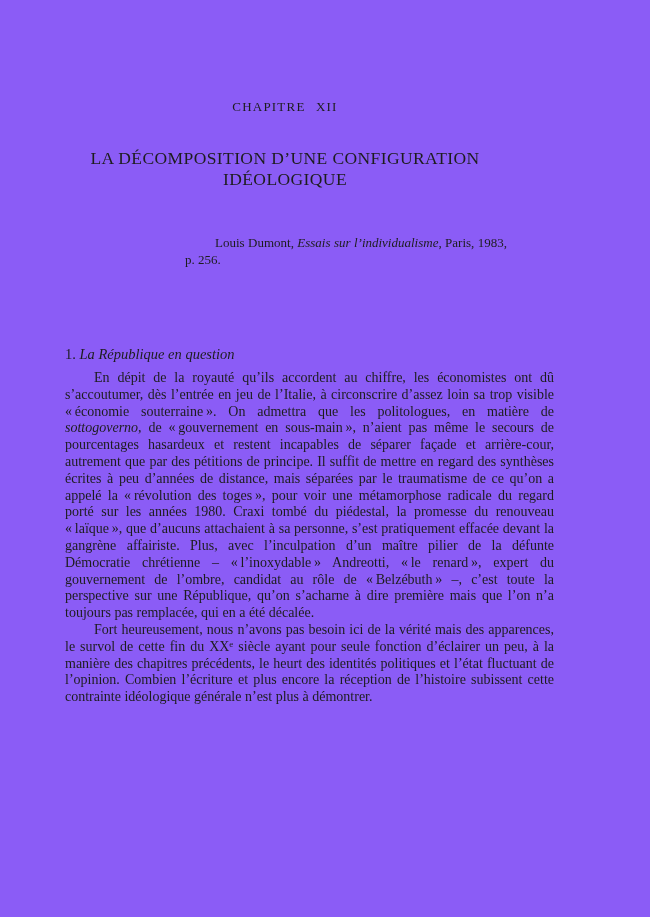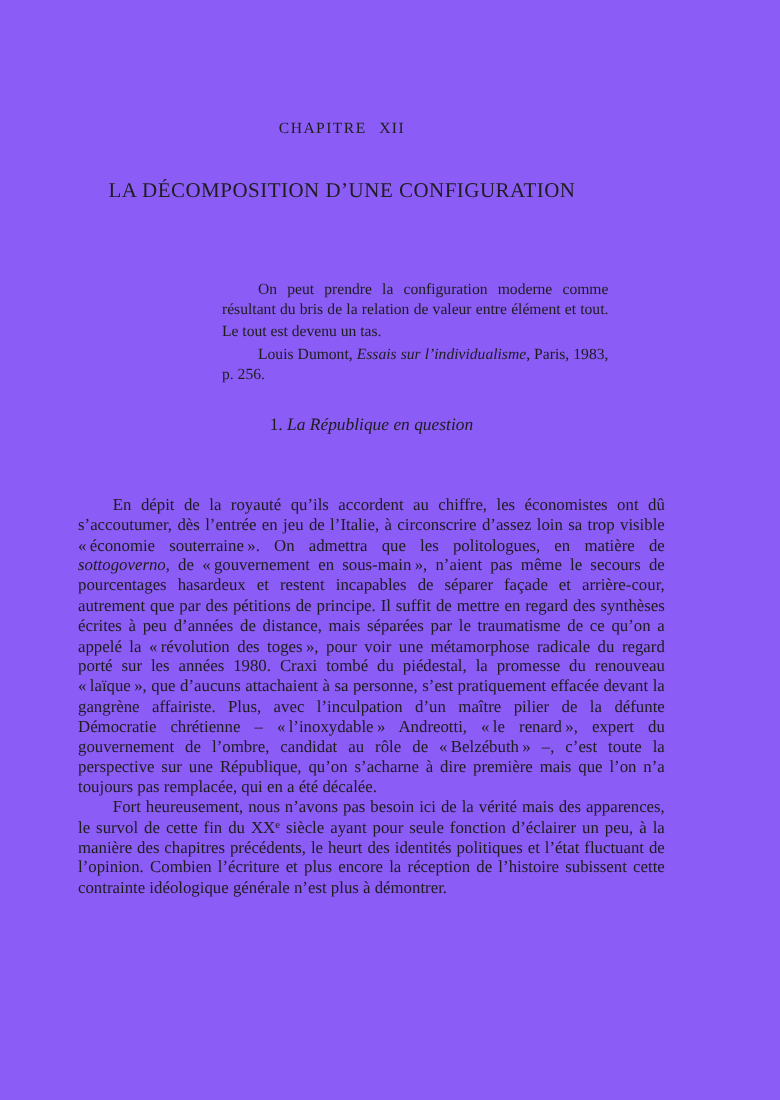--- a/index.html
+++ b/index.html
@@ -53,31 +53,29 @@
   }
   .epigraph .attribution {
     margin-top: 2px;
   }
   .section-heading {
     position: absolute;
     top: 346px;
     left: 65px;
     width: 489px;
     font-size: 14.5px;
-    text-align: center;
   }
   .body-text {
     position: absolute;
     top: 370px;
     left: 65px;
     width: 489px;
     font-size: 14px;
     line-height: 16.8px;
     text-align: justify;
-    margin-top: 44px;
   }
   .body-text p {
     margin: 0;
     text-indent: 29px;
   }
   .it { font-style: italic; font-family: Liberation Serif, serif; }
   sup.ord {
     font-size: 9px;
     line-height: 0;
     vertical-align: baseline;
@@ -87,24 +85,24 @@
 </style>
 </head>
 <body>
 
 <div class="page" style="background: #8b5cf6; color: rgb(29, 29, 29);">
 
   <div class="chapter-label">CHAPITRE XII</div>
 
   <h1 class="chapter-title">
     <span>LA DÉCOMPOSITION D’UNE CONFIGURATION</span><br>
+    <span>IDÉOLOGIQUE</span>
   </h1>
 
   <div class="epigraph">
-    <p>On peut prendre la configuration moderne comme résultant du bris de la relation de valeur entre élément et tout. Le tout est devenu un tas.</p>
     <p class="attribution"><span>Louis Dumont, </span><span class="it">Essais sur l’individualisme</span><span>, Paris, 1983, p. 256.</span></p>
   </div>
 
   <div class="section-heading"><span>1. </span><span class="it">La République en question</span></div>
 
   <div class="body-text">
     <p><span>En dépit de la royauté qu’ils accordent au chiffre, les économistes ont dû s’accoutumer, dès l’entrée en jeu de l’Italie, à circonscrire d’assez loin sa trop visible « économie souterraine ». On admettra que les politologues, en matière de </span><span class="it">sottogoverno</span><span>, de « gouvernement en sous-main », n’aient pas même le secours de pourcentages hasardeux et restent incapables de séparer façade et arrière-cour, autrement que par des pétitions de principe. Il suffit de mettre en regard des synthèses écrites à peu d’années de distance, mais séparées par le traumatisme de ce qu’on a appelé la « révolution des toges », pour voir une métamorphose radicale du regard porté sur les années 1980. Craxi tombé du piédestal, la promesse du renouveau « laïque », que d’aucuns attachaient à sa personne, s’est pratiquement effacée devant la gangrène affairiste. Plus, avec l’inculpation d’un maître pilier de la défunte Démocratie chrétienne – « l’inoxydable » Andreotti, « le renard », expert du gouvernement de l’ombre, candidat au rôle de « Belzébuth » –, c’est toute la perspective sur une République, qu’on s’acharne à dire première mais que l’on n’a toujours pas remplacée, qui en a été décalée.</span></p>
     <p><span>Fort heureusement, nous n’avons pas besoin ici de la vérité mais des apparences, le survol de cette fin du XX</span><sup class="ord">e</sup><span> siècle ayant pour seule fonction d’éclairer un peu, à la manière des chapitres précédents, le heurt des identités politiques et l’état fluctuant de l’opinion. Combien l’écriture et plus encore la réception de l’histoire subissent cette contrainte idéologique générale n’est plus à démontrer.</span></p>
   </div>
 

